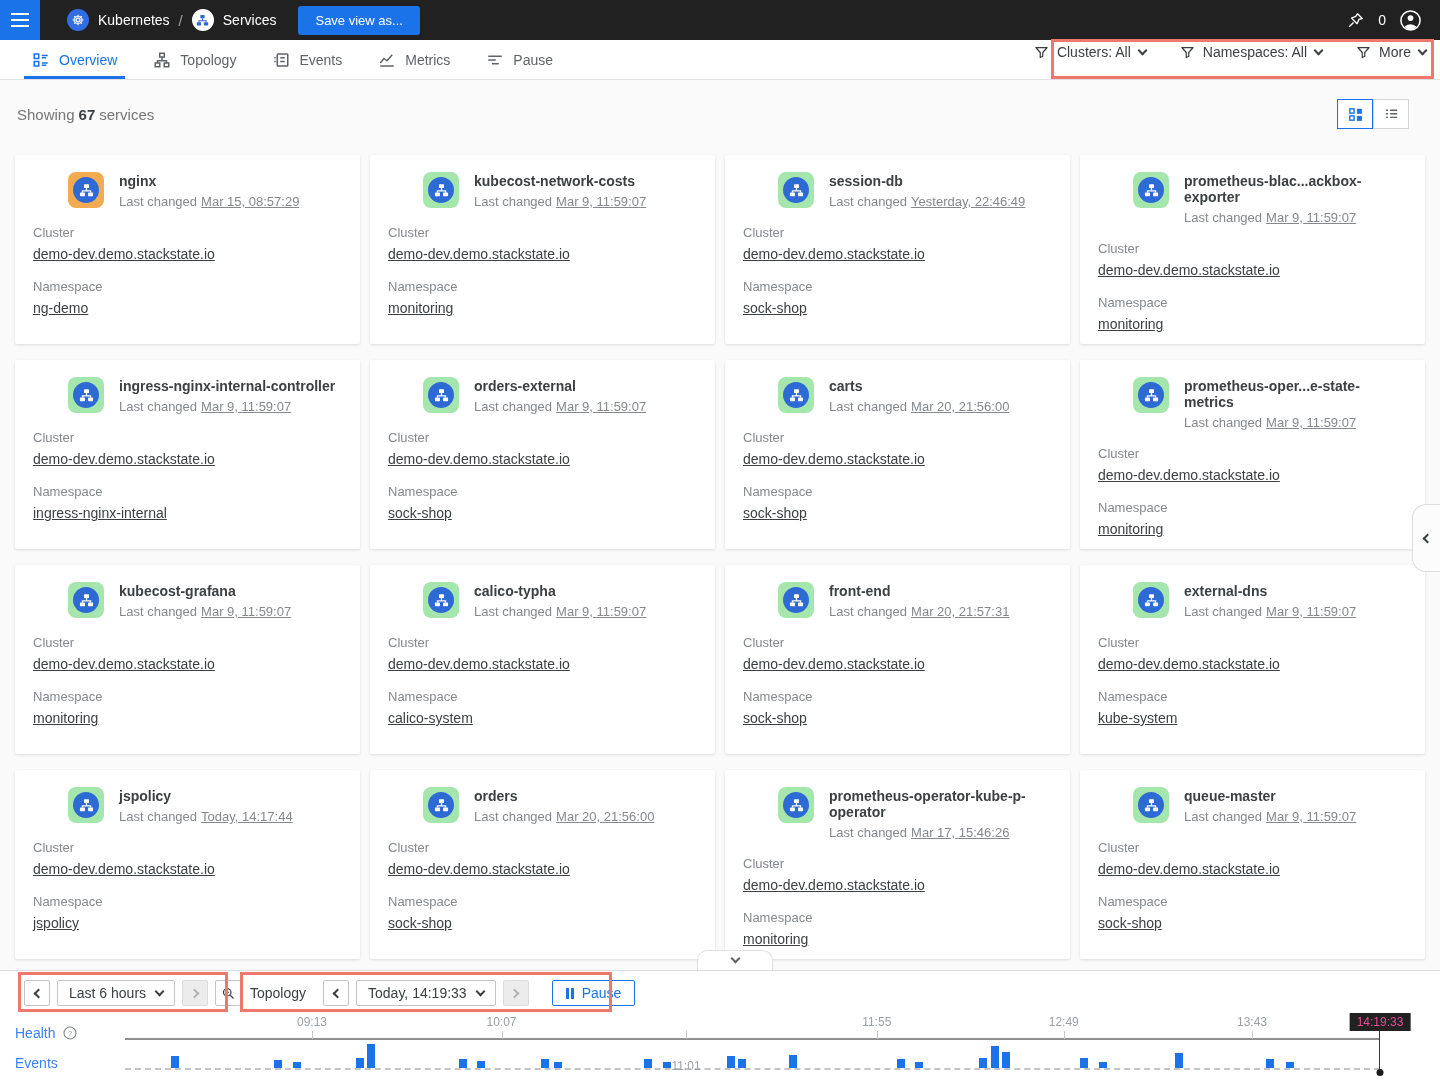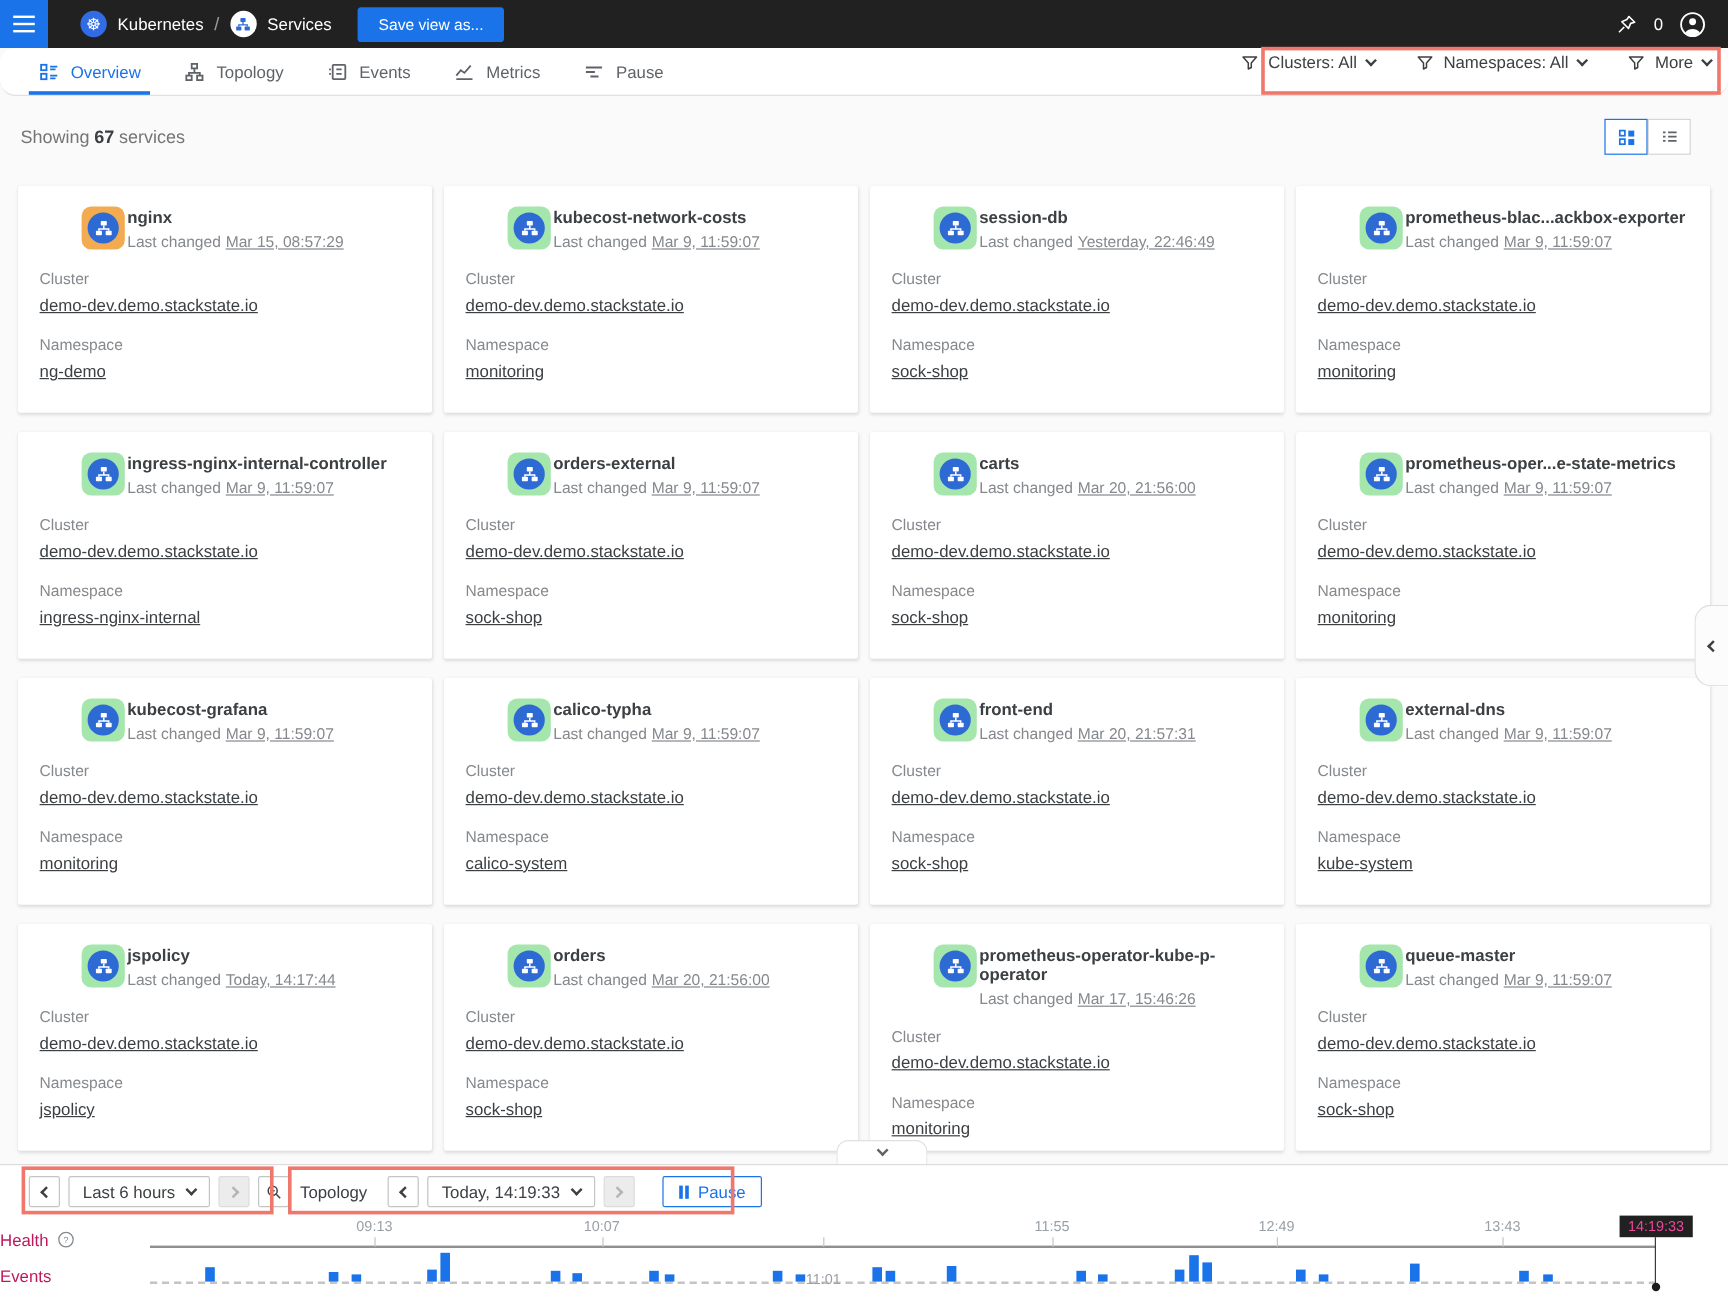--- a/index.html
+++ b/index.html
@@ -25,41 +25,41 @@
   .round-ic { width:22px; height:22px; border-radius:50%; display:flex; align-items:center; justify-content:center; }
   .k8s { background:#326ce5; color:#fff; font-size:14px; line-height:1; }
   .svc { background:#fff; }
   .save-btn { margin-left:22px; background:#1a73e8; color:#fff; border:none; border-radius:3px;
               font-size:13px; padding:7px 17px; cursor:pointer; font-family:inherit; }
   .top-right { margin-left:auto; display:flex; align-items:center; gap:13px; margin-right:18px; }
   .pin-count { font-size:14px; }
 
   
   .tabbar { position:absolute; left:0; top:40px; width:1440px; height:40px; background:#fff;
-            border-bottom:1px solid #e0e0e0; display:flex; align-items:stretch; padding-left:14px; z-index:9;border-radius:13px; }
+            border-bottom:1px solid #e0e0e0; display:flex; align-items:stretch; padding-left:14px; z-index:9; }
   .tab { position:relative; display:flex; align-items:center; gap:9px; padding:0 18px;
          font-size:14px; color:#5f6368; cursor:pointer; }
   .tab.active { color:#1a73e8; }
   .tab.active::after { content:""; position:absolute; left:10px; right:10px; bottom:0; height:3px; background:#1a73e8; }
   .filters { position:absolute; right:14px; top:0; height:24px; display:flex; align-items:center; gap:34px; }
   .filter { display:flex; align-items:center; gap:8px; font-size:14px; color:#3c4043; cursor:pointer; }
 
   
   .content { position:absolute; left:0; top:80px; width:1440px; height:890px; background:#fafafa; overflow:hidden; }
   .showing { position:absolute; left:17px; top:26px; font-size:15px; color:#757575; display:flex; gap:4px; }
   .showing b { color:#3c4043; }
   .view-toggle { position:absolute; right:31px; top:19px; display:flex; }
   .vt-btn { width:36px; height:30px; background:#fff; border:1px solid #d5d5d5; display:flex;
             align-items:center; justify-content:center; cursor:pointer; }
   .vt-btn.active { border:1px solid #1a73e8; z-index:1; }
 
   .grid { position:absolute; left:15px; right:15px; top:75px; display:grid;
           grid-template-columns:repeat(4,1fr); gap:16px 10px; grid-auto-rows:189px; }
   .card { background:#fff; border-radius:2px; box-shadow:0 1px 3px rgba(0,0,0,.12); padding:17px 18px; cursor:pointer; }
-  .card-head { display:flex; gap:2px;padding-left:35px; }
+  .card-head { display:flex; gap:15px;padding-left:35px; }
   .health-icon { width:36px; height:36px; border-radius:8px; background:#a5e6ad; flex:none;
                  display:flex; align-items:center; justify-content:center; }
   .health-icon.deviating { background:#f3ab52; }
   .icon-circle { width:26px; height:26px; border-radius:50%; background:#2e6ad4;
                  display:flex; align-items:center; justify-content:center; }
   .svc-name { font-weight:700; font-size:14px; color:#3c4043; margin-top:1px; }
   .svc-changed { font-size:13px; color:#85898d; margin-top:5px; display:flex; gap:4px; white-space:nowrap; }
   .date-link { color:#85898d; text-decoration:underline; }
   .fld-label { font-size:13px; color:#85898d; margin-top:16px; }
   .fld-link { display:inline-block; font-size:14px; color:#3c4043; text-decoration:underline; margin-top:6px; }
@@ -81,21 +81,21 @@
             display:flex; align-items:center; justify-content:center; color:#3c4043; cursor:pointer; }
   .sq-btn.disabled { background:#ececec; border-color:#dcdcdc; color:#b4b4b4; cursor:default; }
   .dd-btn { height:26px; background:#fff; border:1px solid #c4c4c4; border-radius:2px; display:flex;
             align-items:center; gap:10px; padding:0 11px; font-size:14px; color:#3c4043; cursor:pointer; white-space:nowrap; }
   .topo-label { font-size:14px; color:#3c4043; margin-right:10px; }
   .pause-btn { height:26px; margin-left:16px; background:#fff; border:1px solid #1a73e8; border-radius:2px;
                color:#1a73e8; display:flex; align-items:center; gap:8px; padding:0 13px; font-size:14px; cursor:pointer; }
   .pause-ic { display:inline-block; width:8px; height:11px;
               border-left:3px solid #1a73e8; border-right:3px solid #1a73e8; }
 
-  .row-label { position:absolute; left:0; font-size:14px; color:#be185d; display:flex; align-items:center; gap:7px; }
+  .row-label { position:absolute; left:15px; font-size:14px; color:#3b82f6; display:flex; align-items:center; gap:7px; }
 
   .tl-chart { position:absolute; left:125px; top:0; width:1255px; height:110px; }
   .tick-label { position:absolute; top:44px; transform:translateX(-50%); font-size:12px; color:#9aa0a6; white-space:nowrap; }
   .tick-mark { position:absolute; top:60px; width:1px; height:8px; background:#c6c6c6; }
   .health-line { position:absolute; left:0; top:67px; width:100%; height:2px; background:#8f8f8f; }
   .events-baseline { position:absolute; left:0; top:97px; width:100%; border-top:2px dashed #c4c4c4; }
   .ev-bar { position:absolute; width:8px; background:#1a73e8; transform:translateX(-50%); }
   .now-badge { position:absolute; left:100%; top:42px; transform:translateX(-50%); background:#212121; color:#ec4899;
                font-size:12px; padding:2px 7px; white-space:nowrap; z-index:2; }
   .now-line { position:absolute; left:calc(100% - 1px); top:60px; width:1px; height:40px; background:#3a3a3a; }

